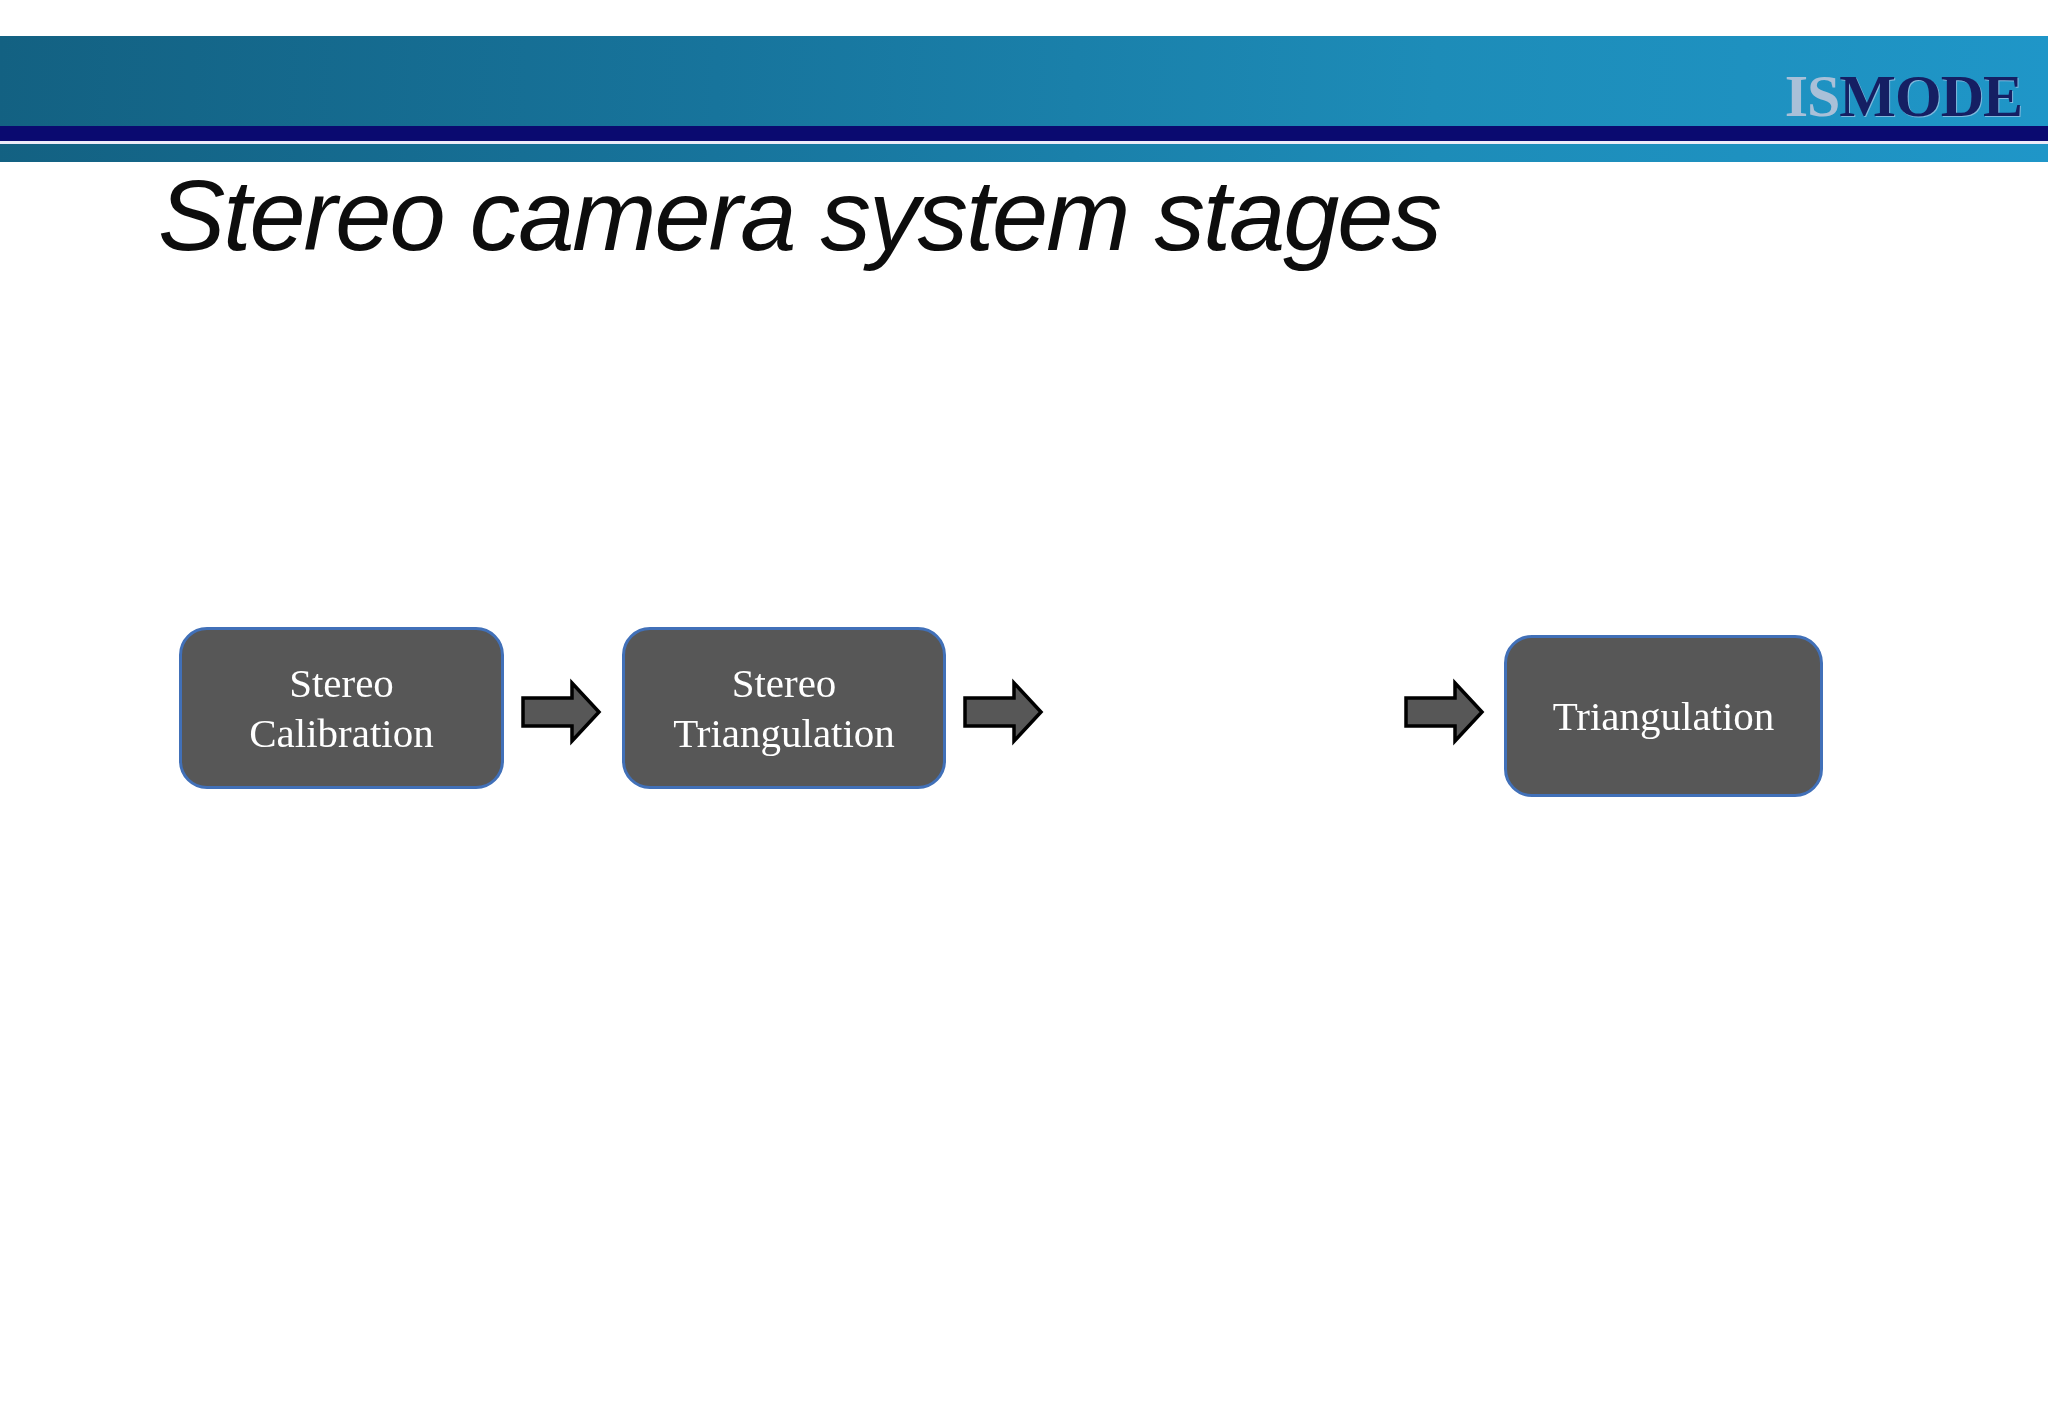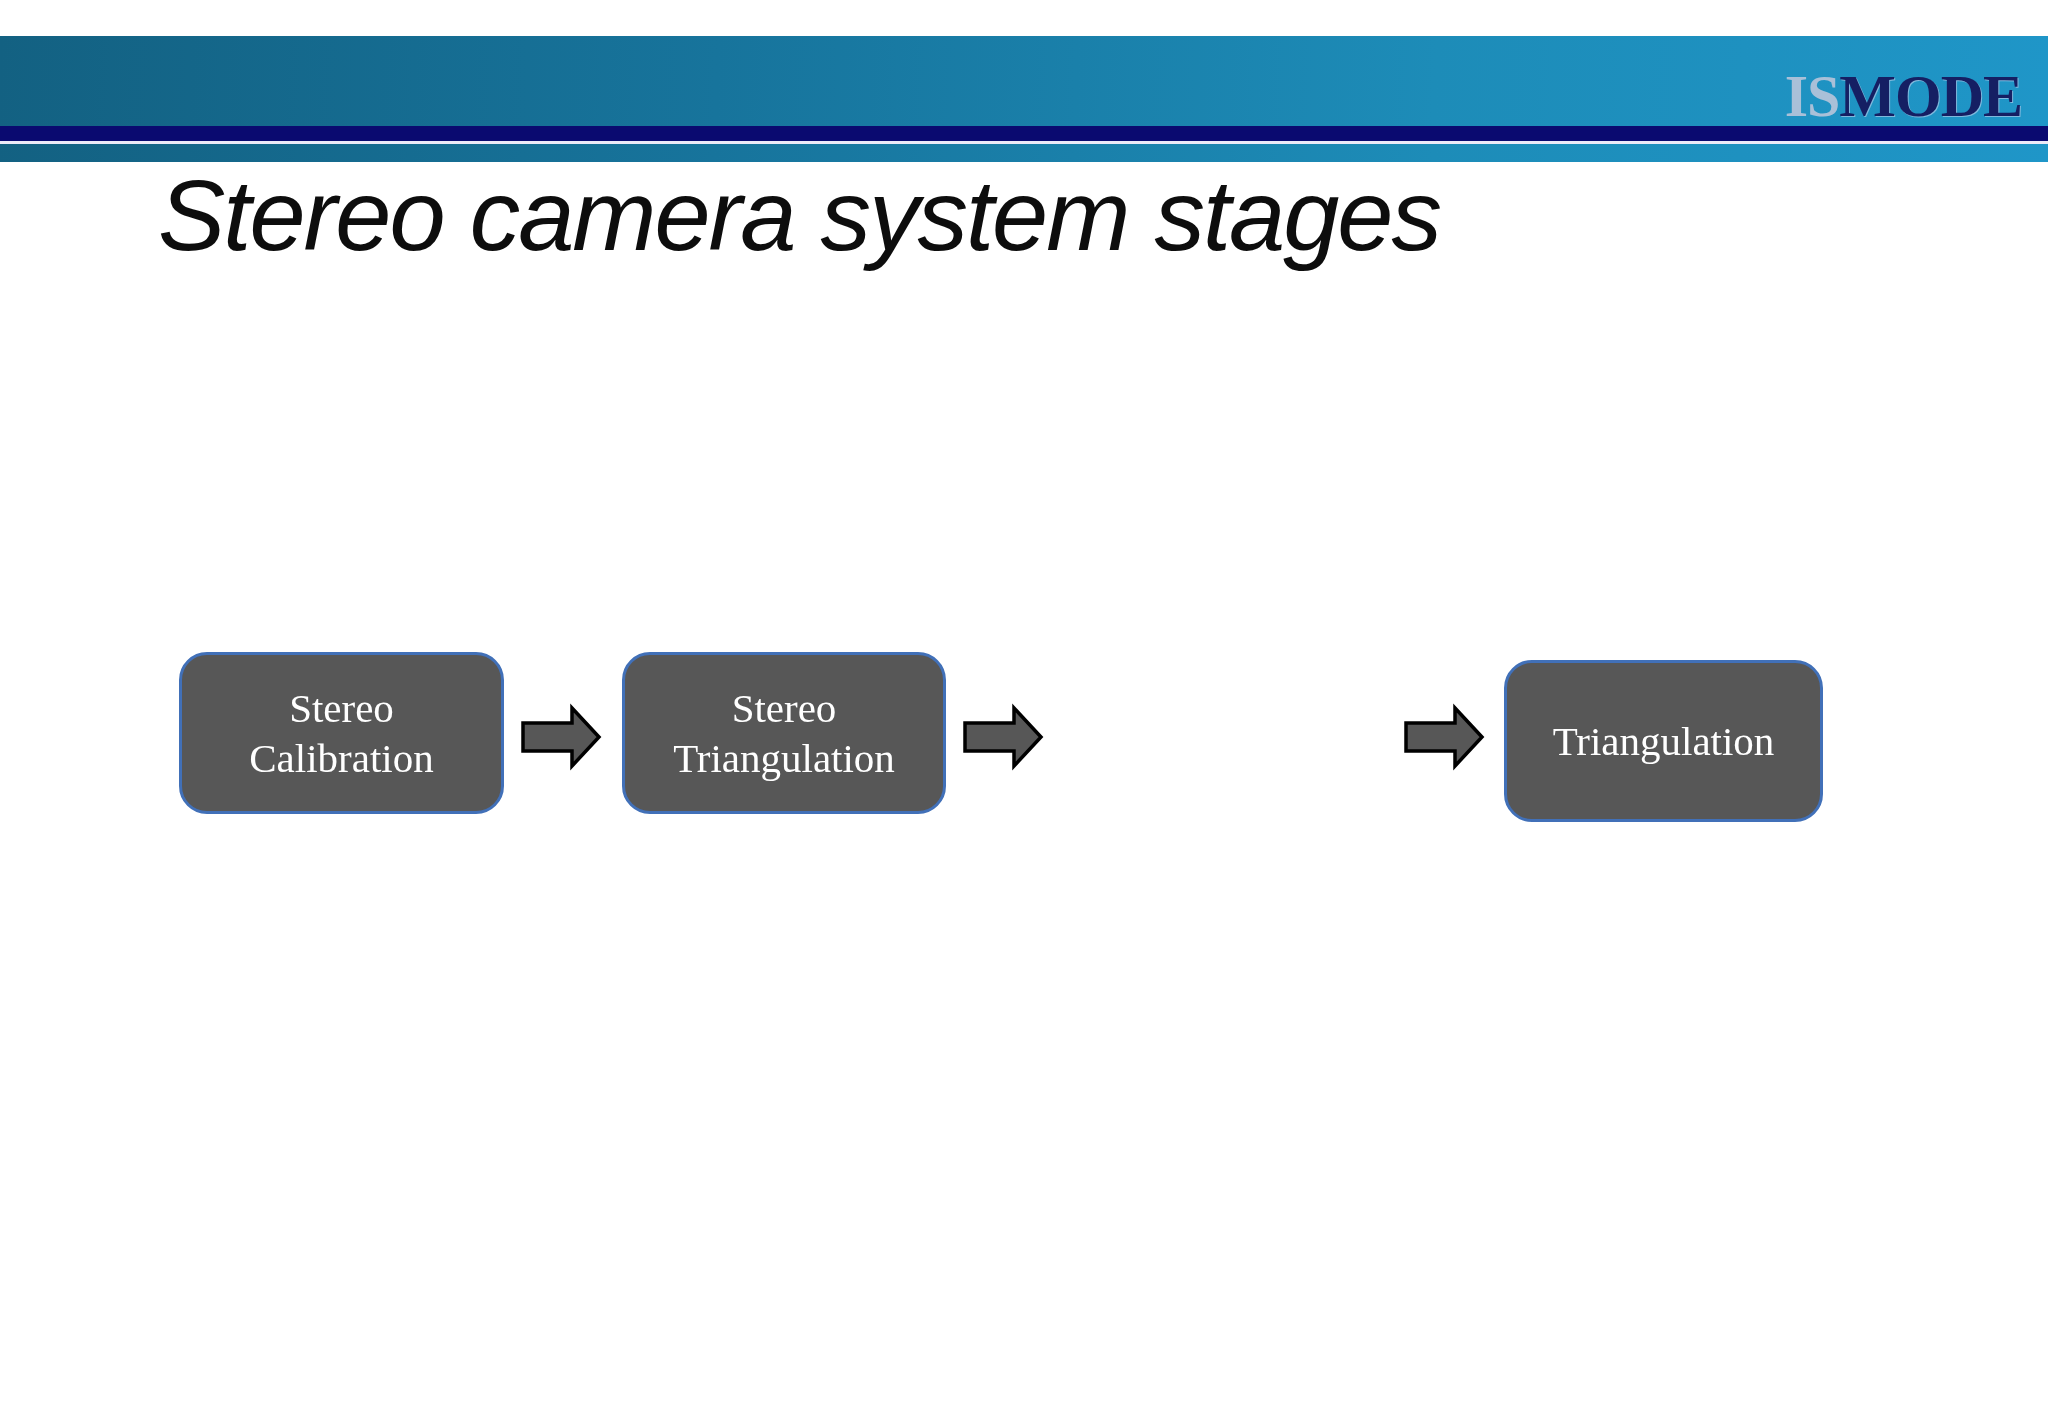--- a/index.html
+++ b/index.html
@@ -58,21 +58,21 @@
     letter-spacing: -2px;
     color: #0d0d0d;
     white-space: nowrap;
     line-height: 1.25;
     font-style: italic;
   }
 
   
   .flow {
     position: absolute;
-    left: 0; top: 652px;
+    left: 0; top: 627px;
     width: 2048px; height: 164px;
   }
   .stage-box {
     position: absolute;
     top: 0;
     height: 162px;
     background: #575757;
     border: 3px solid #4170b8;
     border-radius: 28px;
     color: #ffffff;

